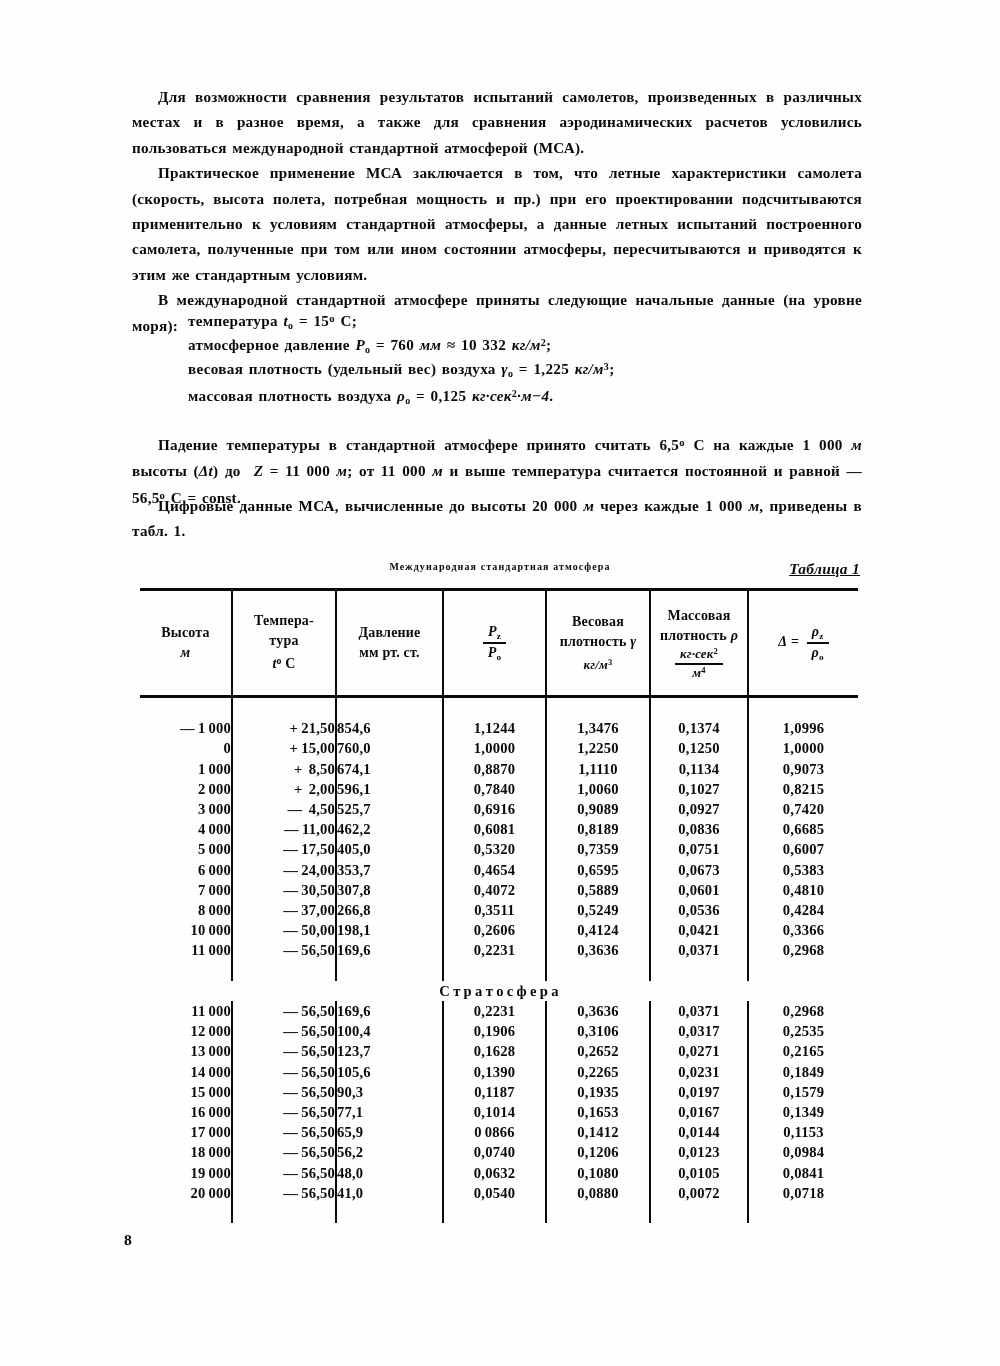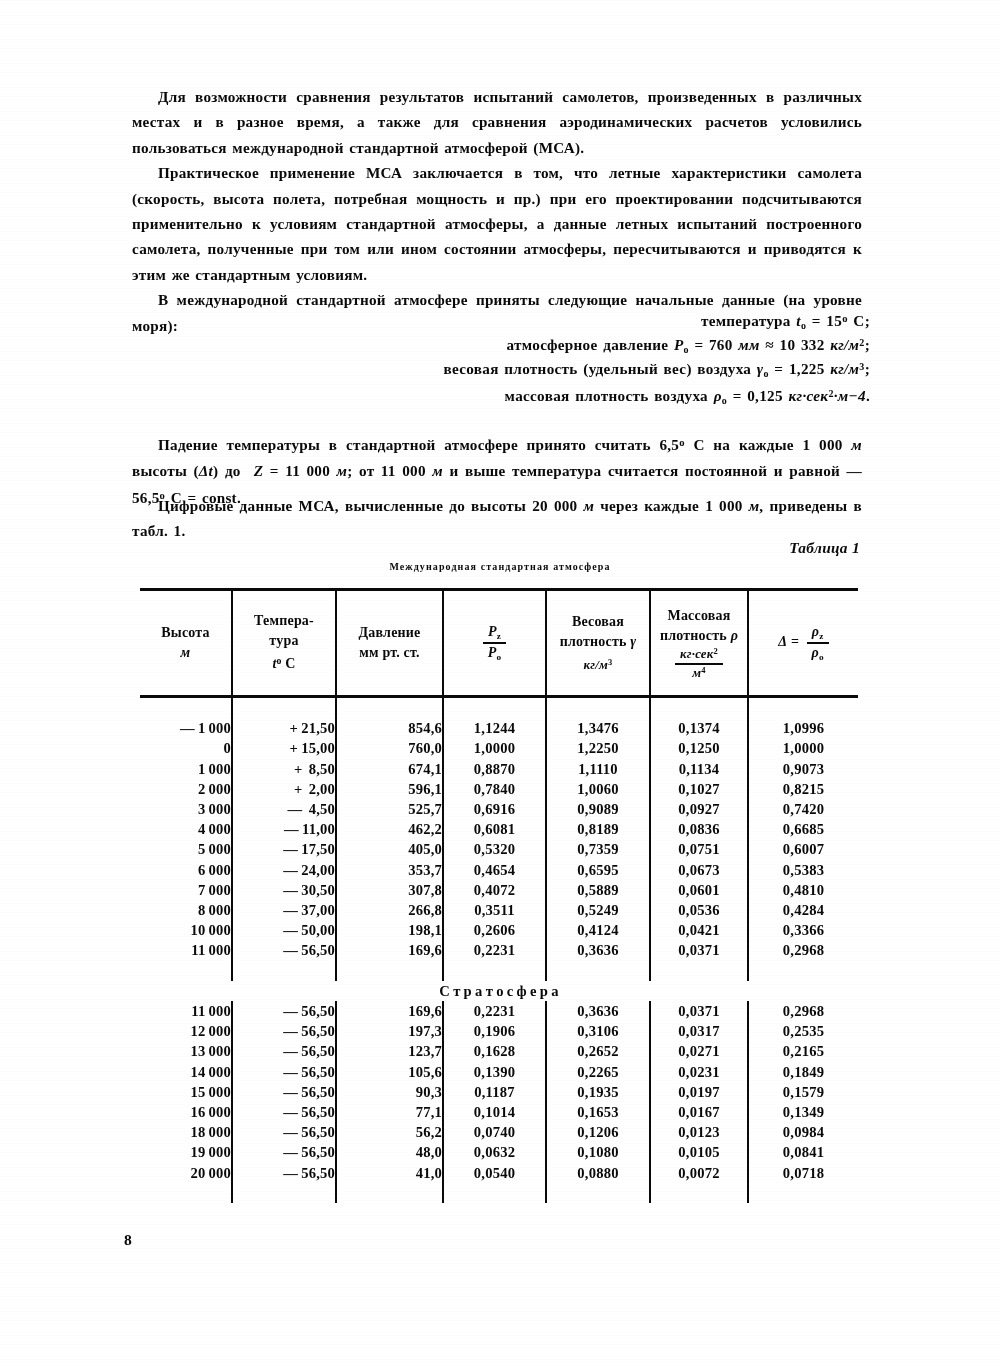--- a/index.html
+++ b/index.html
@@ -52,24 +52,23 @@
   sup {
     font-size: 0.66em;
     font-style: normal;
     vertical-align: 0.45em;
     font-weight: 700;
   }
   .deg { font-size: 0.7em; vertical-align: 0.42em; }
 
   .formula-list {
     position: absolute;
-    left: 170px;
+    left: 188px;
     top: 312px;
     width: 700px;
-    text-align: right;
   }
   .formula-line {
     font-size: 15.2px;
     font-weight: 700;
     letter-spacing: 0.3px;
     word-spacing: 1.5px;
     margin-bottom: 5px;
     white-space: nowrap;
   }
   .formula-line.tall { margin-bottom: 9px; }
@@ -84,25 +83,26 @@
     position: absolute;
     left: 132px;
     top: 493px;
     width: 730px;
   }
 
   
   .table-label {
     position: absolute;
     right: 140px;
-    top: 539px;
+    top: 560px;
     font-size: 15.4px;
     font-style: italic;
     font-weight: 700;
     letter-spacing: 0.3px;
+    text-decoration: underline;
   }
   .table-title {
     position: absolute;
     left: 0; right: 0;
     top: 561px;
     text-align: center;
     font-size: 10px;
     font-weight: 700;
     letter-spacing: 1.1px;
   }
@@ -179,21 +179,21 @@
   }
 
   tbody.databody td {
     font-size: 14.6px;
     line-height: 20.2px;
     height: 20.2px;
     letter-spacing: 0.2px;
   }
   td.alt { text-align: right; padding-right: 28px; }
   td.temp { text-align: right; padding-right: 27px; }
-  td.press { text-align: right; padding-right: 32px; }
+  td.press { padding-right: 32px; }
   td.ratio { text-align: center; }
   .rowspacer td { height: 7px; border-left: 2px solid #0a0a0a; }
   .rowspacer td:first-child { border-left: none; }
   .headpad td { height: 11px; border-left: 2px solid #0a0a0a; }
   .headpad td:first-child { border-left: none; }
   .tailpad td { height: 16px; border-left: 2px solid #0a0a0a; }
   .tailpad td:first-child { border-left: none; }
 
   .page-number {
     position: absolute;
@@ -452,21 +452,21 @@
             <td class="temp">— 56,50</td>
             <td class="press">169,6</td>
             <td class="ratio">0,2231</td>
             <td class="ratio">0,3636</td>
             <td class="ratio">0,0371</td>
             <td class="ratio">0,2968</td>
           </tr>
           <tr>
             <td class="alt">12 000</td>
             <td class="temp">— 56,50</td>
-            <td class="press">197,3</td>
+            <td class="press">100,4</td>
             <td class="ratio">0,1906</td>
             <td class="ratio">0,3106</td>
             <td class="ratio">0,0317</td>
             <td class="ratio">0,2535</td>
           </tr>
           <tr>
             <td class="alt">13 000</td>
             <td class="temp">— 56,50</td>
             <td class="press">123,7</td>
             <td class="ratio">0,1628</td>
@@ -495,20 +495,29 @@
           <tr>
             <td class="alt">16 000</td>
             <td class="temp">— 56,50</td>
             <td class="press">77,1</td>
             <td class="ratio">0,1014</td>
             <td class="ratio">0,1653</td>
             <td class="ratio">0,0167</td>
             <td class="ratio">0,1349</td>
           </tr>
           <tr>
+            <td class="alt">17 000</td>
+            <td class="temp">— 56,50</td>
+            <td class="press">65,9</td>
+            <td class="ratio">0 0866</td>
+            <td class="ratio">0,1412</td>
+            <td class="ratio">0,0144</td>
+            <td class="ratio">0,1153</td>
+          </tr>
+          <tr>
             <td class="alt">18 000</td>
             <td class="temp">— 56,50</td>
             <td class="press">56,2</td>
             <td class="ratio">0,0740</td>
             <td class="ratio">0,1206</td>
             <td class="ratio">0,0123</td>
             <td class="ratio">0,0984</td>
           </tr>
           <tr>
             <td class="alt">19 000</td>

